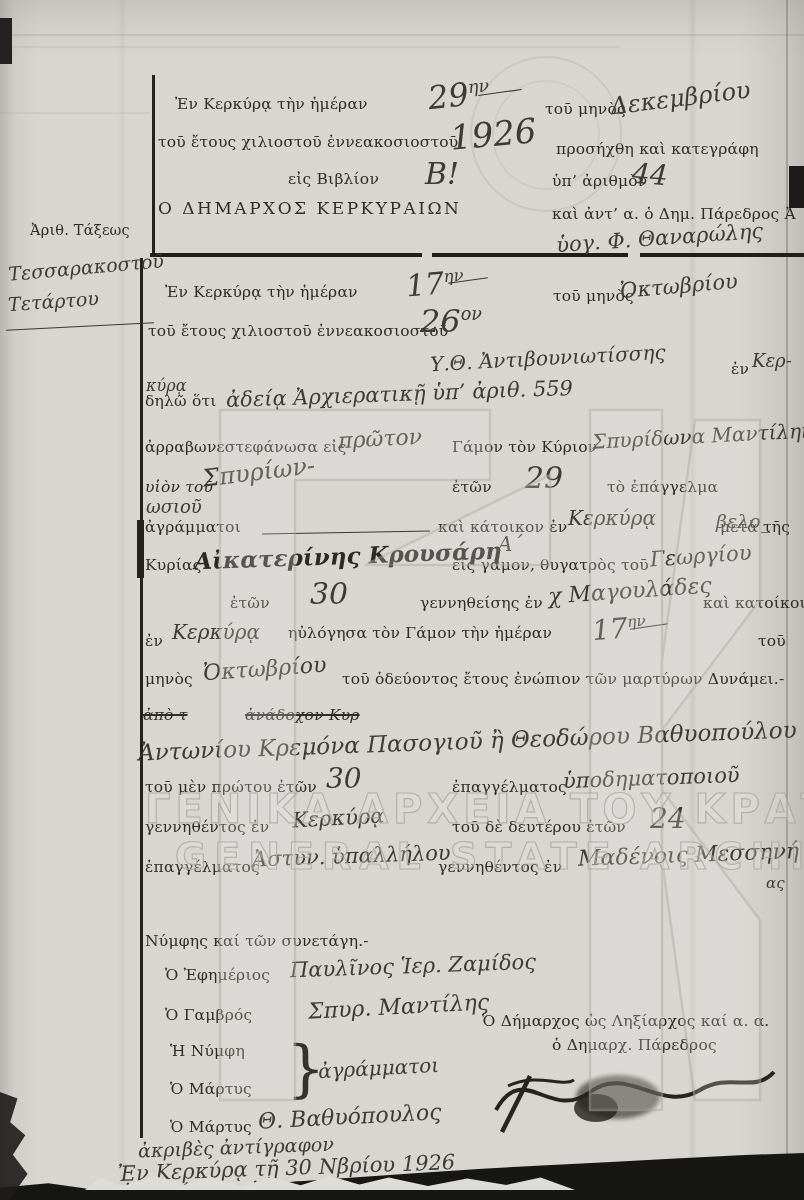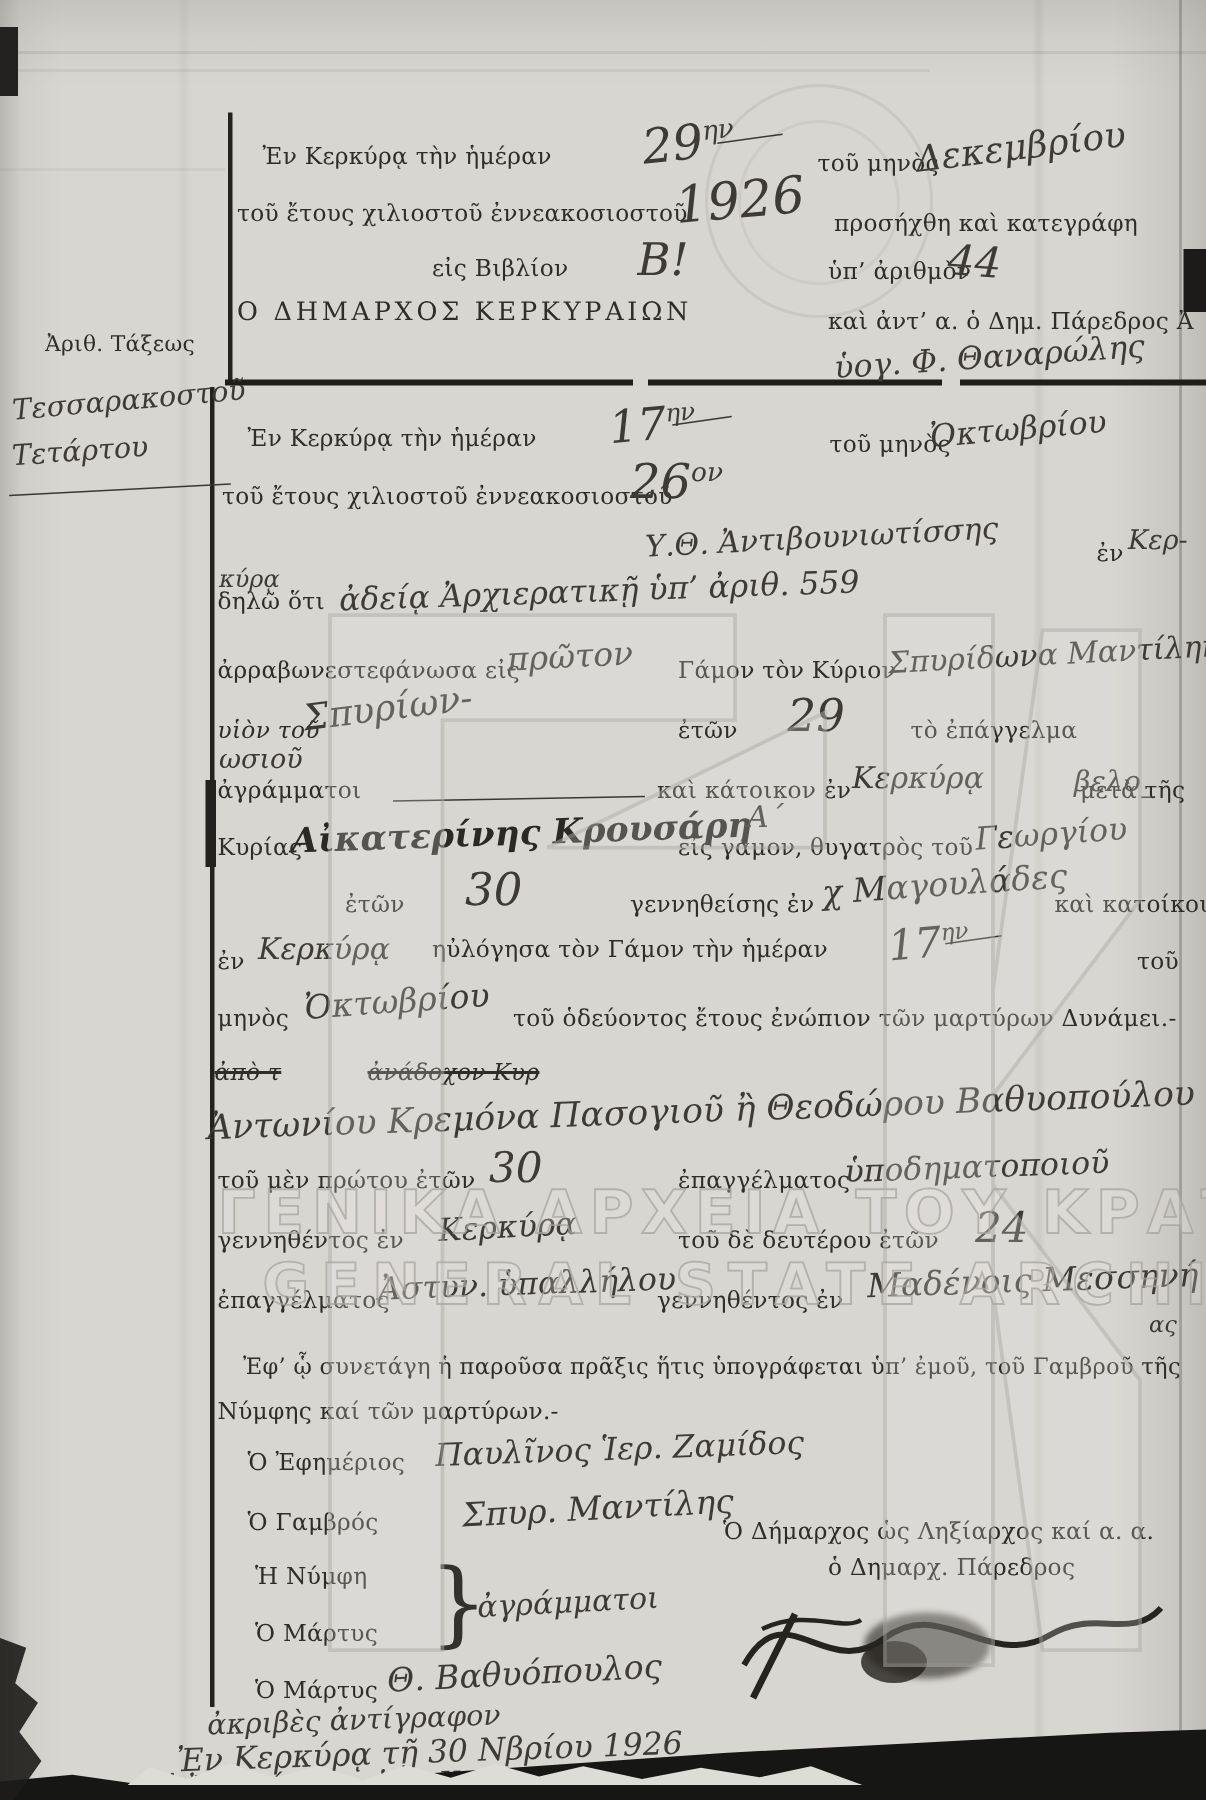--- a/index.html
+++ b/index.html
@@ -157,22 +157,21 @@
   <span class="hw" style="left:292px;top:806px;font-size:21px;transform:rotate(-3deg);">Κερκύρᾳ</span>
   <span class="printed" style="left:452px;top:818px;">τοῦ δὲ δευτέρου ἐτῶν</span>
   <span class="hw" style="left:650px;top:802px;font-size:28px;">24</span>
 
   <span class="printed" style="left:145px;top:858px;">ἐπαγγέλματος</span>
   <span class="hw" style="left:252px;top:844px;font-size:21px;transform:rotate(-2deg);">Ἀστυν. ὑπαλλήλου</span>
   <span class="printed" style="left:438px;top:858px;">γεννηθέντος ἐν</span>
   <span class="hw" style="left:578px;top:842px;font-size:22px;transform:rotate(-2deg);">Μαδένοις Μεσσηνή</span>
   <span class="hw" style="left:766px;top:874px;font-size:15px;">ας</span>
 
-  <span class="printed" style="left:162px;top:902px;font-size:15px;">Ἐφ’ ᾧ συνετάγη ἡ παροῦσα πρᾶξις ἥτις ὑπογράφεται ὑπ’ ἐμοῦ, τοῦ Γαμβροῦ τῆς</span>
-  <span class="printed" style="left:145px;top:932px;">Νύμφης καί τῶν μαρτύρων.-</span>
+  <span class="printed" style="left:145px;top:932px;">Νύμφης καί τῶν συνετάγη.-</span>
 
   <span class="printed" style="left:165px;top:966px;">Ὁ   Ἐφημέριος</span>
   <span class="hw" style="left:290px;top:954px;font-size:21px;transform:rotate(-2deg);">Παυλῖνος Ἱερ. Ζαμίδος</span>
 
   <span class="printed" style="left:165px;top:1006px;">Ὁ   Γαμβρός</span>
   <span class="hw" style="left:308px;top:994px;font-size:22px;transform:rotate(-3deg);">Σπυρ. Μαντίλης</span>
   <span class="printed" style="left:482px;top:1012px;">Ὁ Δήμαρχος ὡς Ληξίαρχος καί α. α.</span>
 
   <span class="printed" style="left:170px;top:1042px;">Ἡ   Νύμφη</span>
   <span class="printed" style="left:552px;top:1036px;">ὁ Δημαρχ. Πάρεδρος</span>

